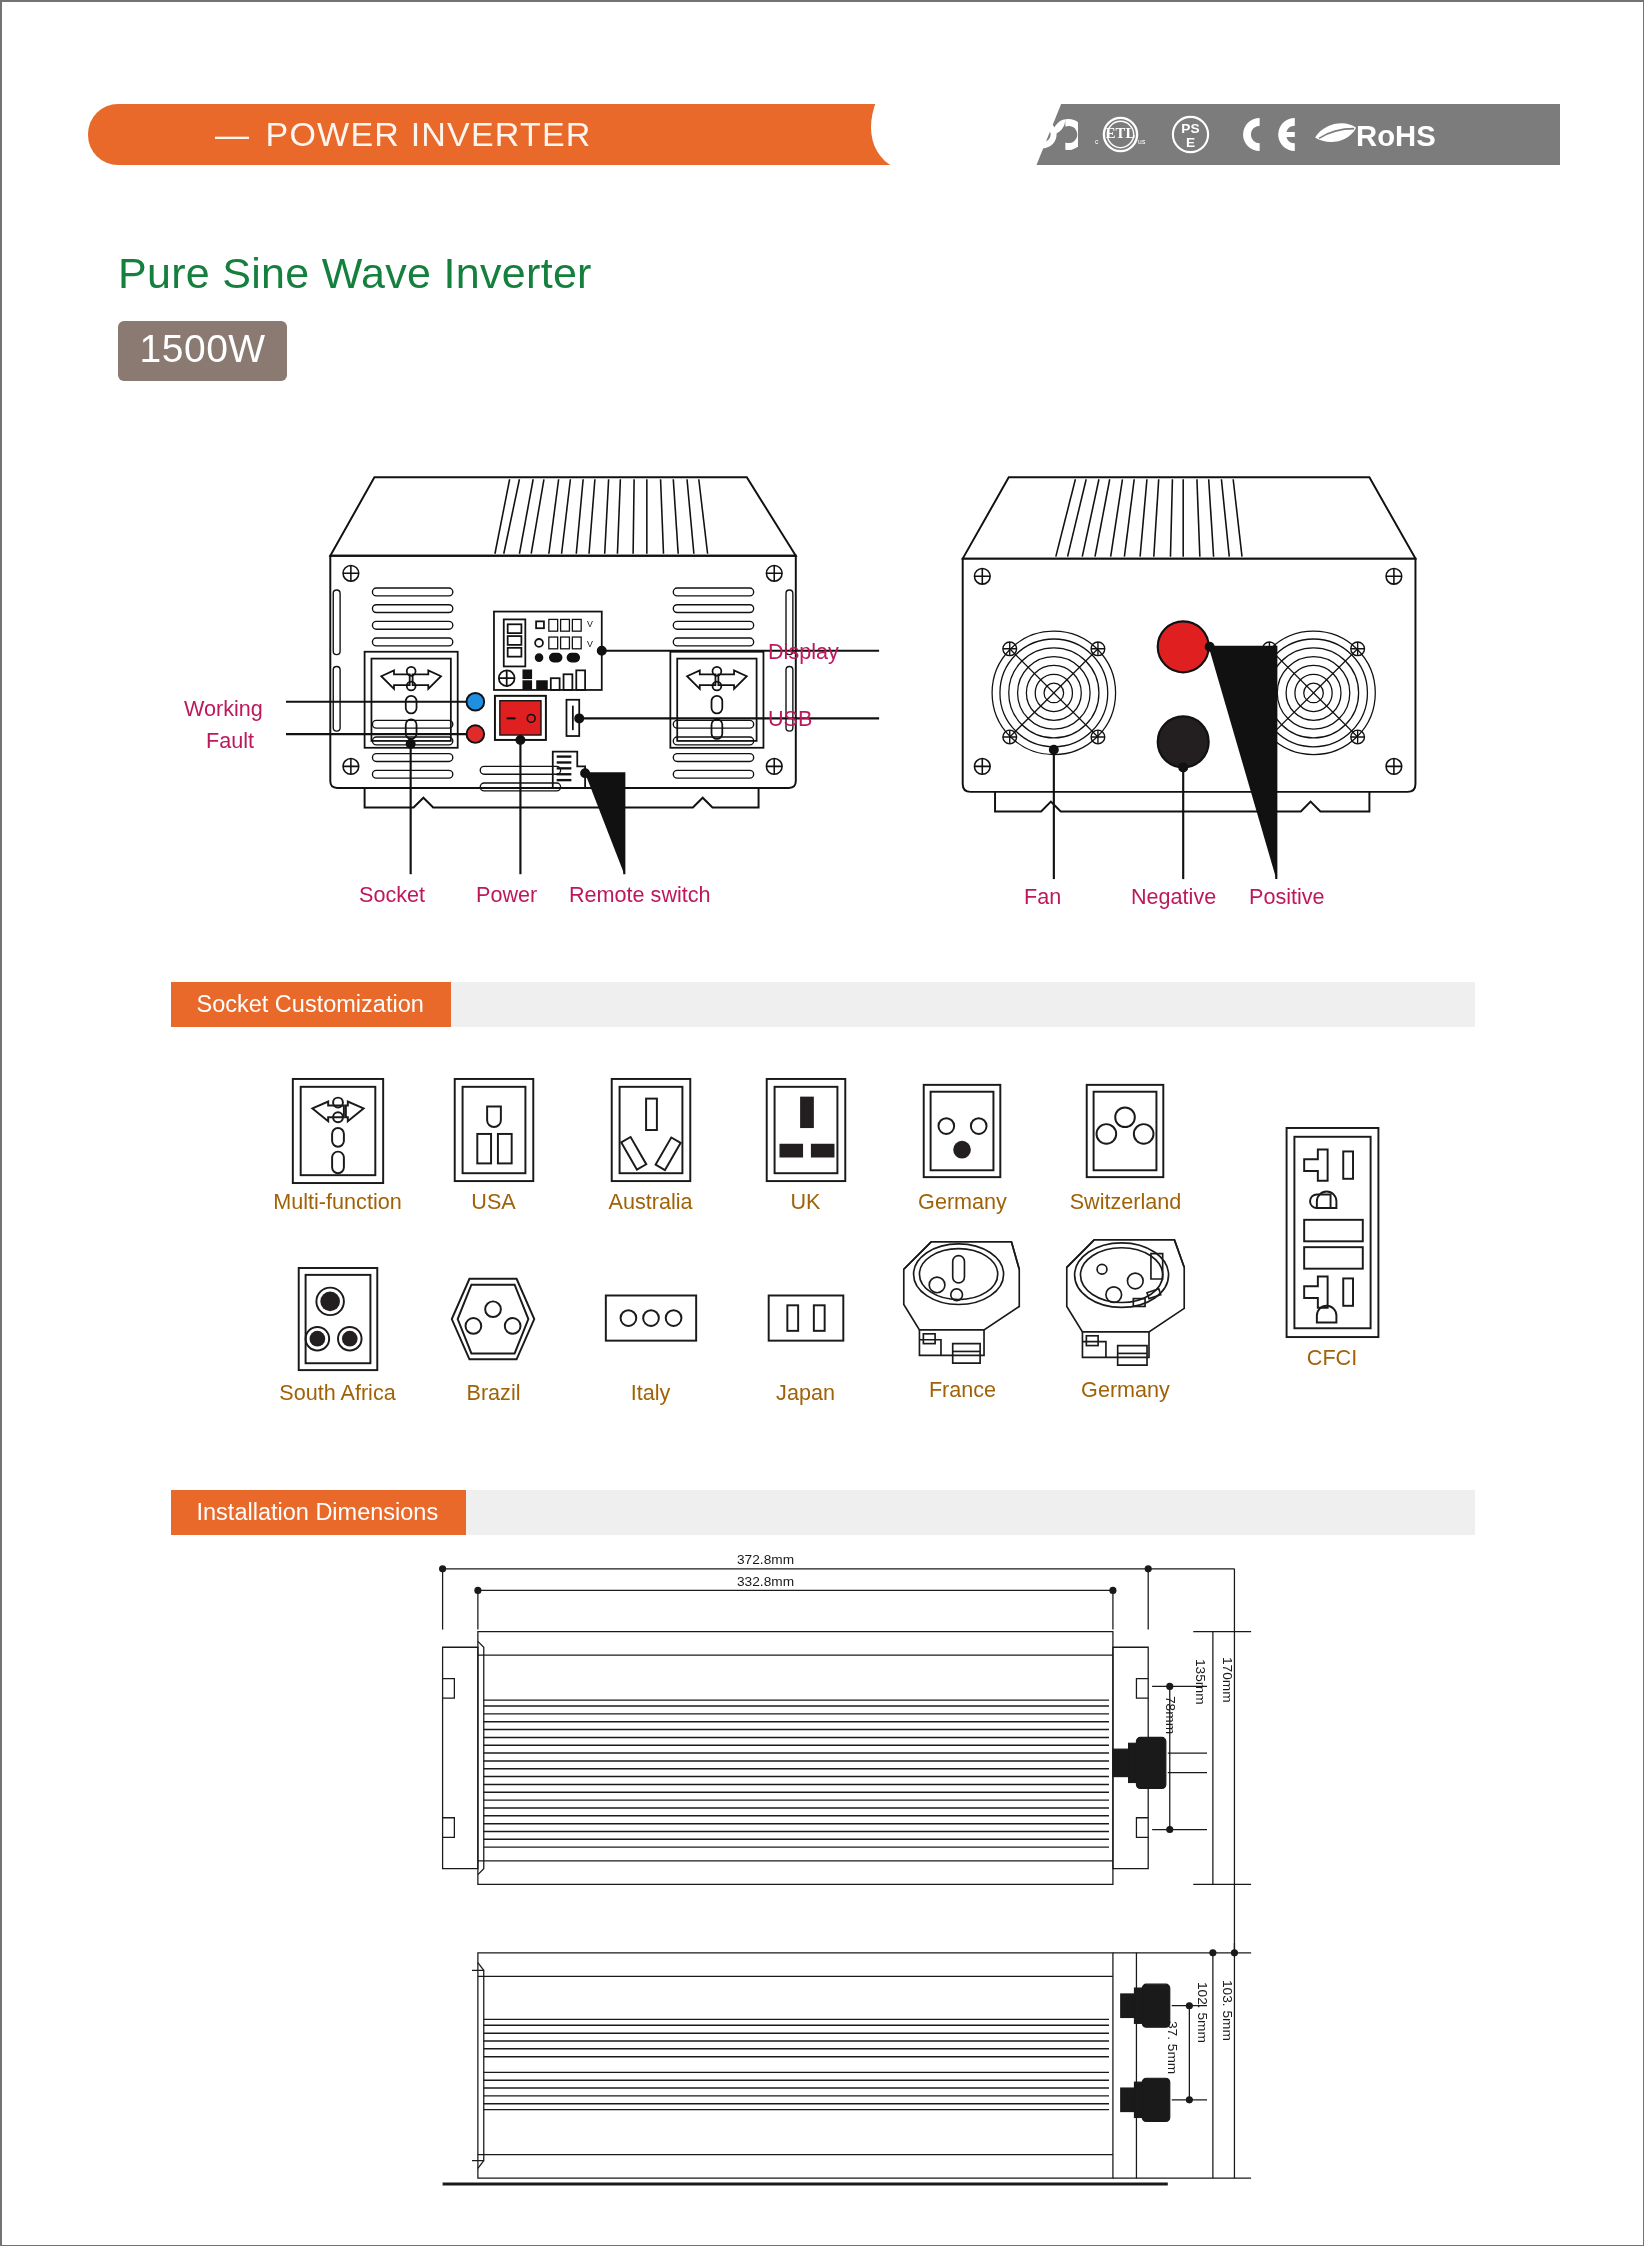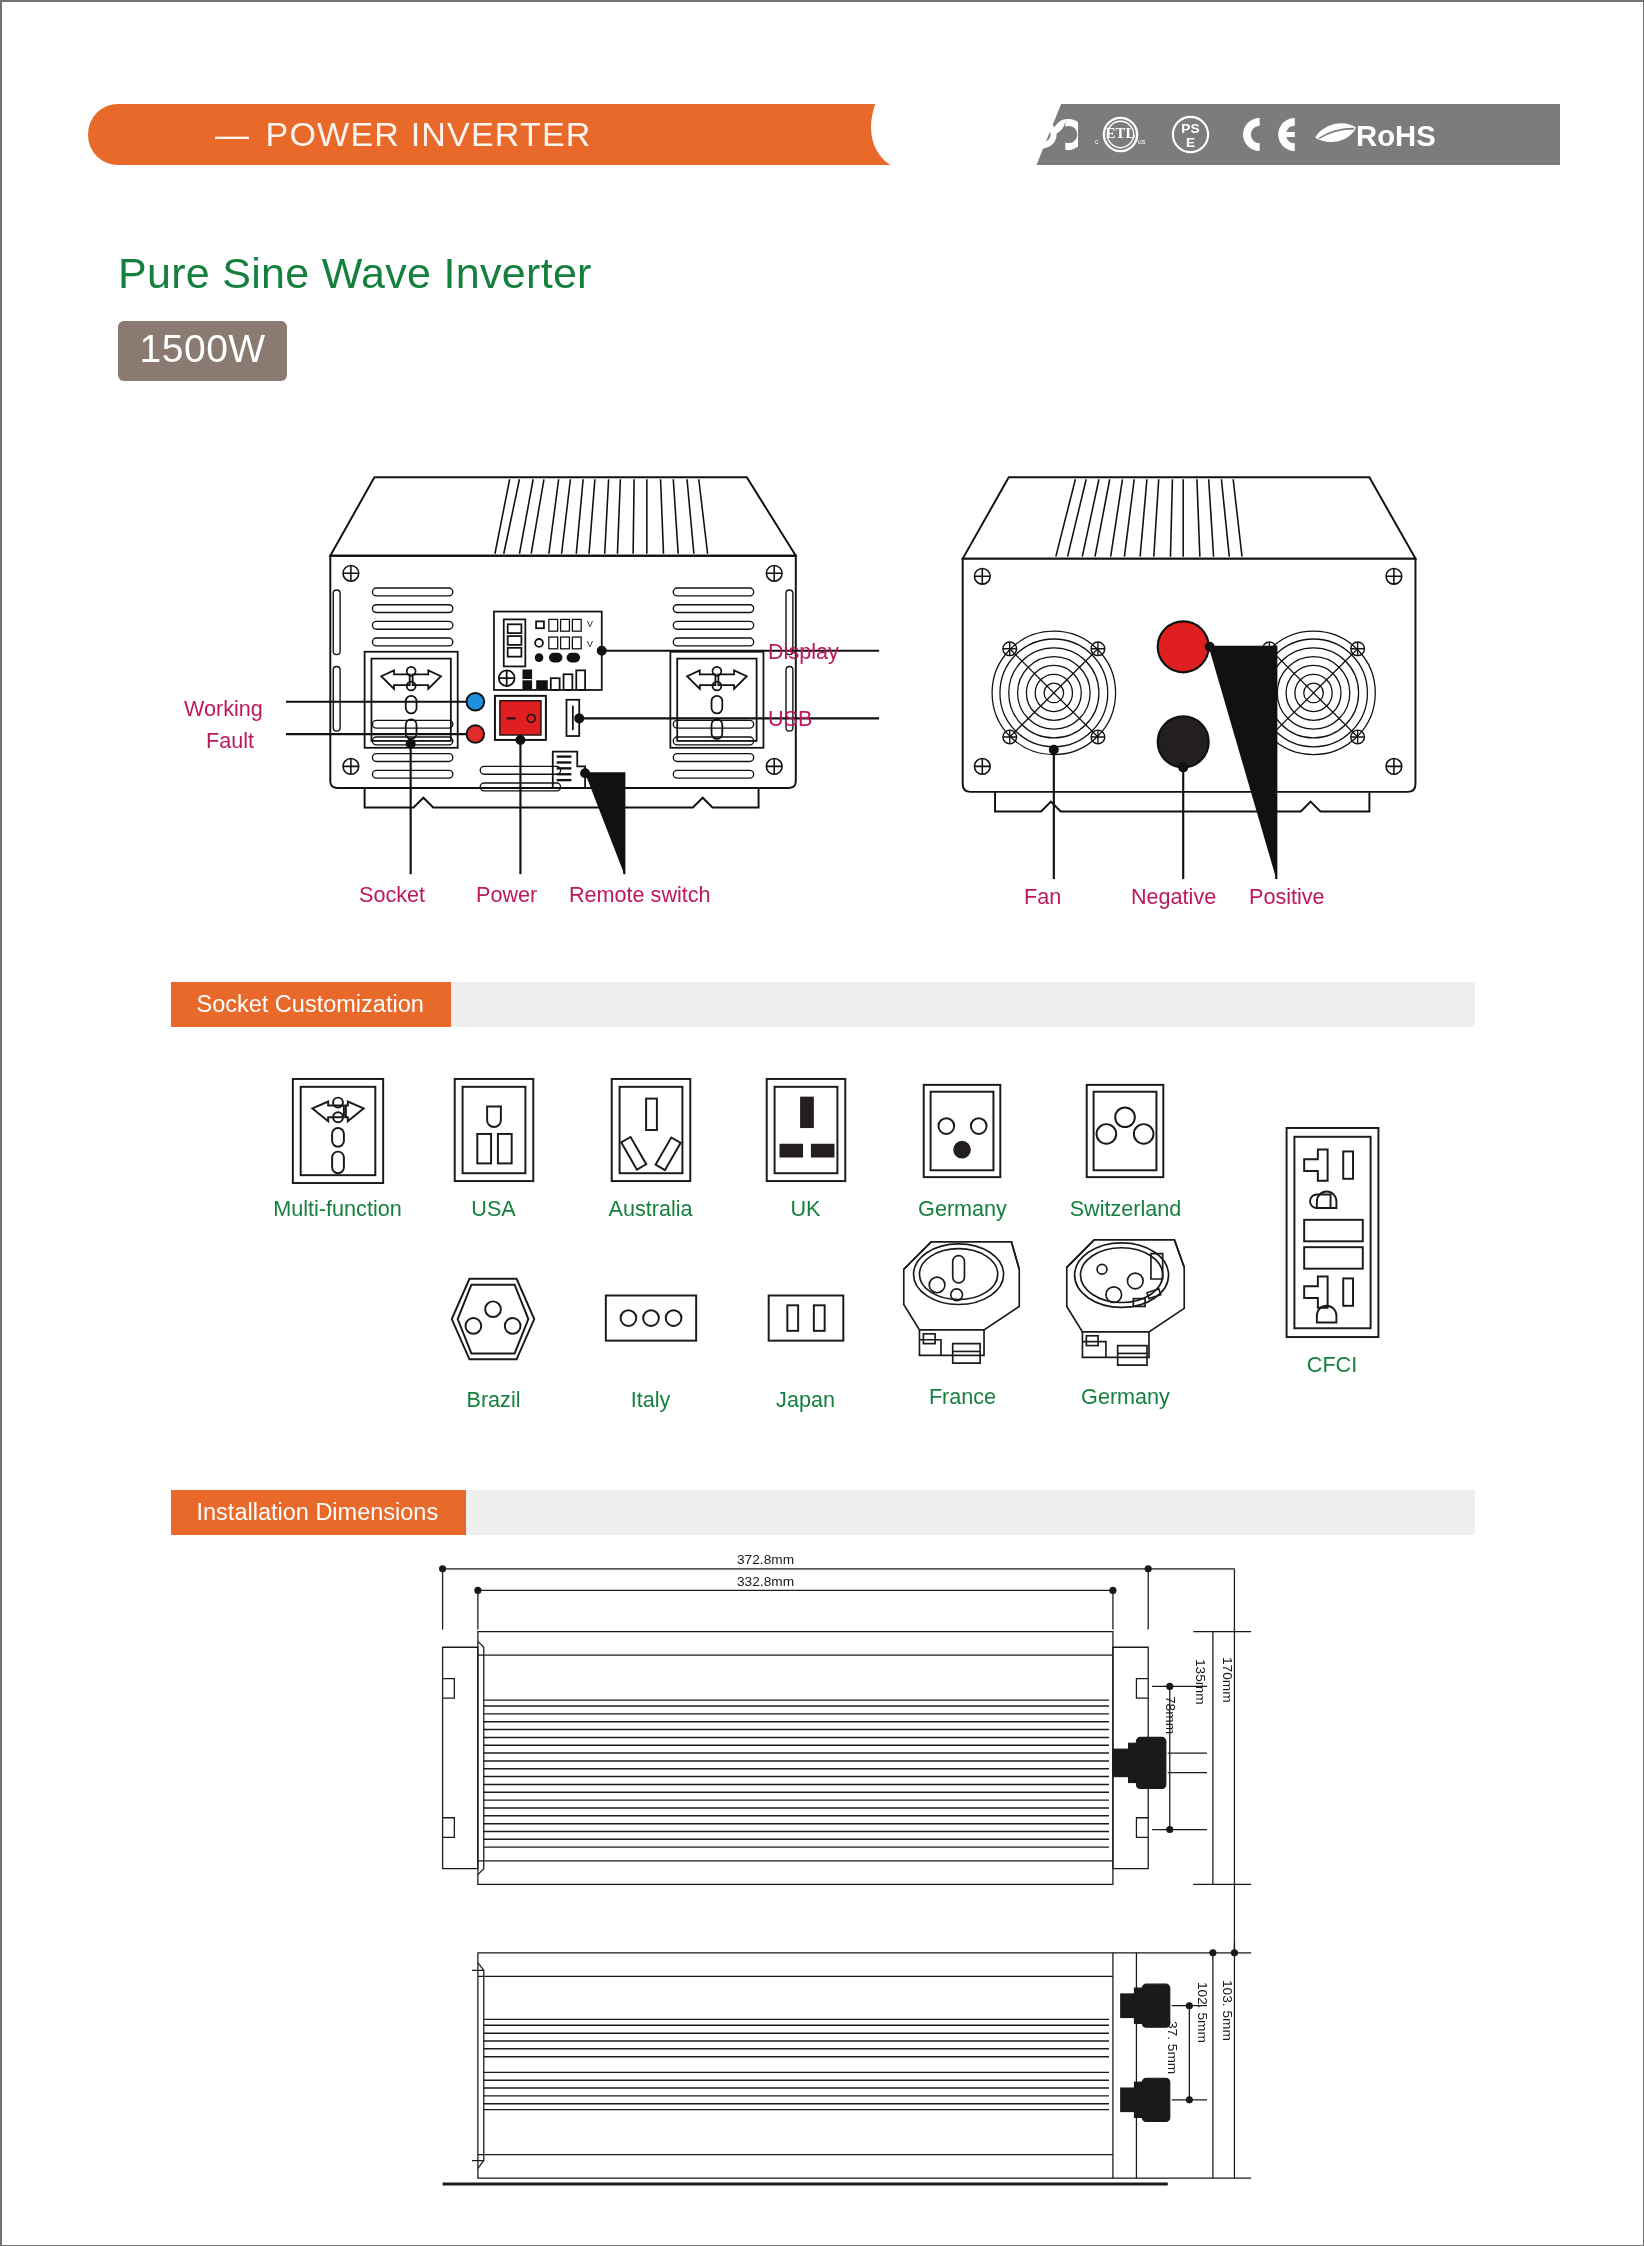--- a/index.html
+++ b/index.html
@@ -105,22 +105,22 @@
   }
 
   
   .socket-area { position: absolute; left: 0; top: 1059px; width: 1645px; height: 412px; }
   .socket-cell {
     position: absolute;
     text-align: center;
   }
   .socket-caption {
     font-size: 21.6px;
-    color: #15803d;
-    margin-top: 7px;
+    color: #a16207;
+    margin-top: 0;
     white-space: nowrap;
   }
   .socket-art { display: flex; justify-content: center; align-items: flex-end; height: 118px; }
 
   
   .dims { position: absolute; left: 0; top: 1549px; width: 1645px; height: 686px; }
   .dim-label {
     position: absolute;
     font-size: 13.7px;
     color: #1a1a1a;
@@ -554,20 +554,37 @@
             <rect x="22" y="19" width="64" height="80"></rect>
             <circle cx="54" cy="45" r="10"></circle>
             <circle cx="35" cy="62" r="10"></circle>
             <circle cx="73" cy="62" r="10"></circle>
           </g>
         </svg>
       </div>
       <div class="socket-caption">Switzerland</div>
     </div>
 
+    <div class="socket-cell" style="left:267px; top:201px; width:137px;">
+      <div class="socket-art">
+        <svg width="108" height="116" viewBox="0 0 110 118">
+          <g fill="none" stroke="#1a1a1a" stroke-width="2">
+            <rect x="15" y="4" width="80" height="104"></rect>
+            <rect x="22" y="11" width="66" height="90"></rect>
+            <circle cx="47" cy="38" r="14"></circle>
+            <circle cx="34" cy="76" r="12"></circle>
+            <circle cx="67" cy="76" r="12"></circle>
+          </g>
+          <circle cx="47" cy="38" r="10" fill="#231f20"></circle>
+          <circle cx="34" cy="76" r="8" fill="#231f20"></circle>
+          <circle cx="67" cy="76" r="8" fill="#231f20"></circle>
+        </svg>
+      </div>
+      <div class="socket-caption">South Africa</div>
+    </div>
 
     <div class="socket-cell" style="left:423px; top:201px; width:137px;">
       <div class="socket-art">
         <svg width="108" height="116" viewBox="0 0 110 118">
           <g fill="none" stroke="#1a1a1a" stroke-width="2">
             <path d="M30 15 L78 15 L96 56 L78 97 L30 97 L12 56 Z"></path>
             <path d="M32 21 L76 21 L90 56 L76 91 L32 91 L18 56 Z"></path>
             <circle cx="54" cy="46" r="8"></circle>
             <circle cx="34" cy="63" r="8"></circle>
             <circle cx="74" cy="63" r="8"></circle>

